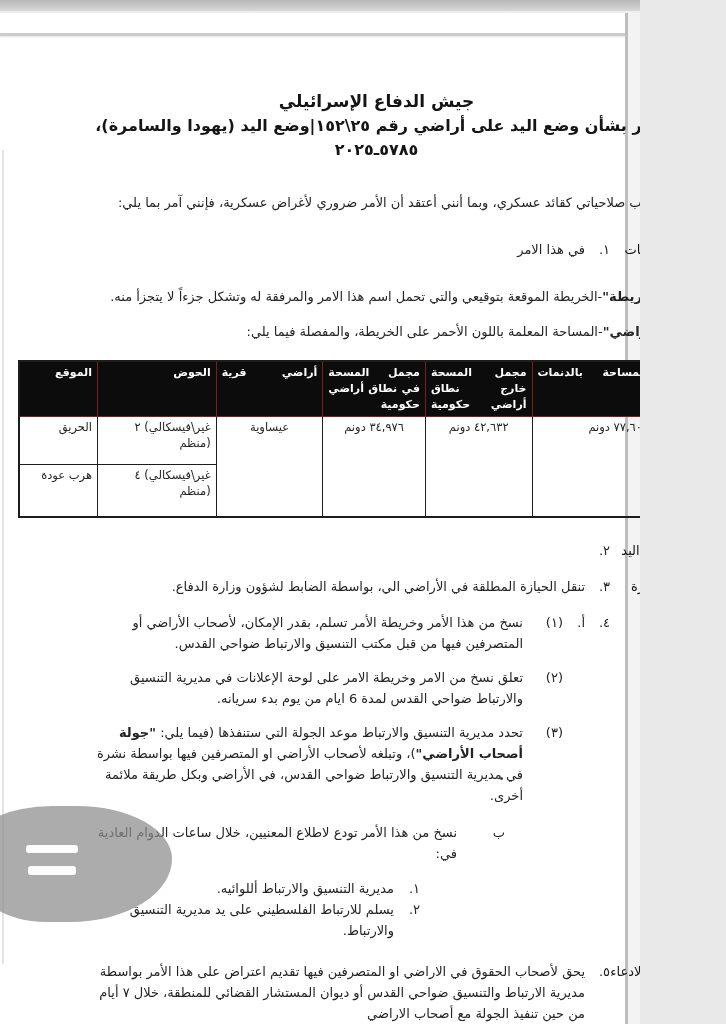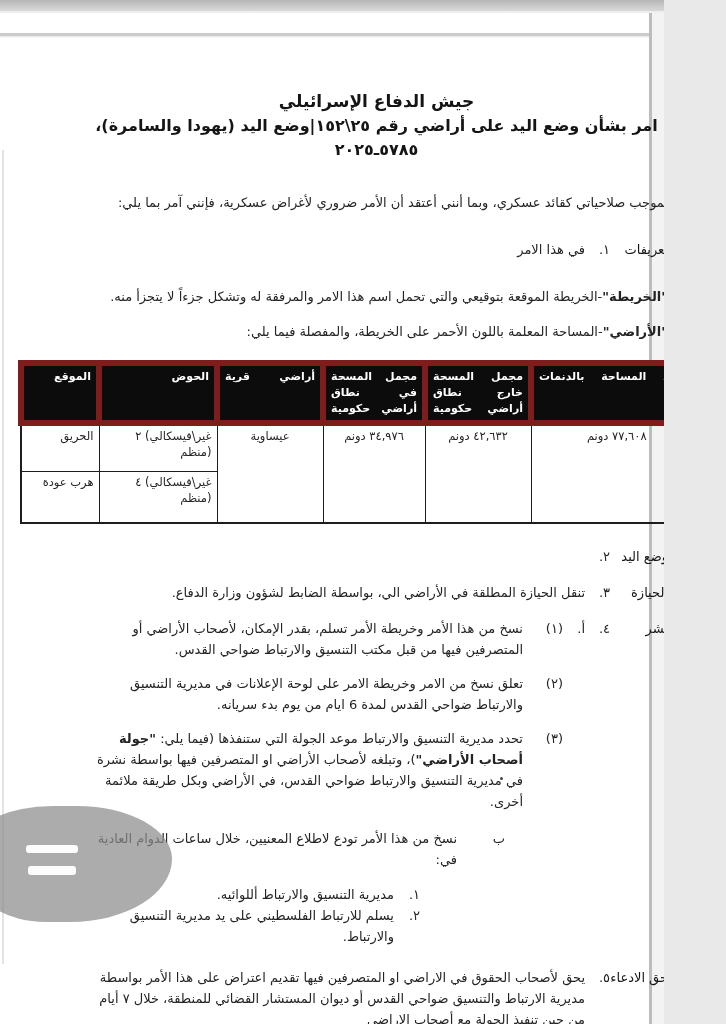--- a/index.html
+++ b/index.html
@@ -1,17 +1,17 @@
 <!DOCTYPE html>
 <html lang="ar"><head>
 <meta charset="utf-8">
 <style>
   html,body{margin:0;padding:0;background:#e9e9e9;}
   .scan{position:relative;width:640px;height:1024px;background:#ffffff;overflow:hidden;
-        font-family:"DejaVu Sans",sans-serif;color:#242424;padding-left:24px;}
+        font-family:"DejaVu Sans",sans-serif;color:#242424;}
   
   .top-band{position:absolute;top:0;left:0;right:0;height:11px;
             background:linear-gradient(#b6b6b6,#d9d9d9);border-bottom:2px solid #eeeeee;}
   .fold-line{position:absolute;top:33px;left:0;width:714px;height:3px;background:#cccccc;
              box-shadow:0 1px 2px rgba(0,0,0,.12);}
   .right-edge{position:absolute;top:13px;bottom:0;right:12px;width:3px;background:#bdbdbd;}
   .right-margin{position:absolute;top:13px;bottom:0;right:0;width:12px;background:#f3f3f3;}
   .left-edge{position:absolute;top:150px;bottom:60px;left:2px;width:2px;background:#e3e3e3;}
 
   .content{position:absolute;top:0;left:0;width:710px;box-sizing:border-box;
@@ -26,21 +26,21 @@
   .sec-num{width:25px;flex:none;}
   .sec-body{flex:1;}
   .sec-defs{margin-top:26px;}
   .sec-seizure{margin-top:22px;}
   .def{margin:26px 0 0 0;}
   .def2{margin-top:14px;}
 
   
   table.lt{border-collapse:collapse;table-layout:fixed;width:688px;margin:18px -38px 0 0;direction:rtl;}
   table.lt th{background:#0c0c0c;color:#ffffff;font-weight:bold;font-size:11px;line-height:16px;
-              border:6px solid #7f1d1d;padding:3px 5px;vertical-align:top;
+              border:1px solid #7f1d1d;padding:3px 5px;vertical-align:top;
               text-align:justify;text-align-last:justify;height:48px;}
   table.lt td{border:1px solid #1d1d1d;font-size:11.5px;line-height:16px;padding:2px 5px;}
   table.lt{border:2px solid #1d1d1d;}
   td.span-cell{vertical-align:top;padding-top:15px;text-align:center;}
   td.basin-cell{direction:ltr;text-align:right;vertical-align:top;}
   td.site-cell{text-align:right;vertical-align:top;}
   .row1{height:48px;} .row2{height:52px;}
   .ltr-num{direction:ltr;unicode-bidi:isolate;}
 
   

